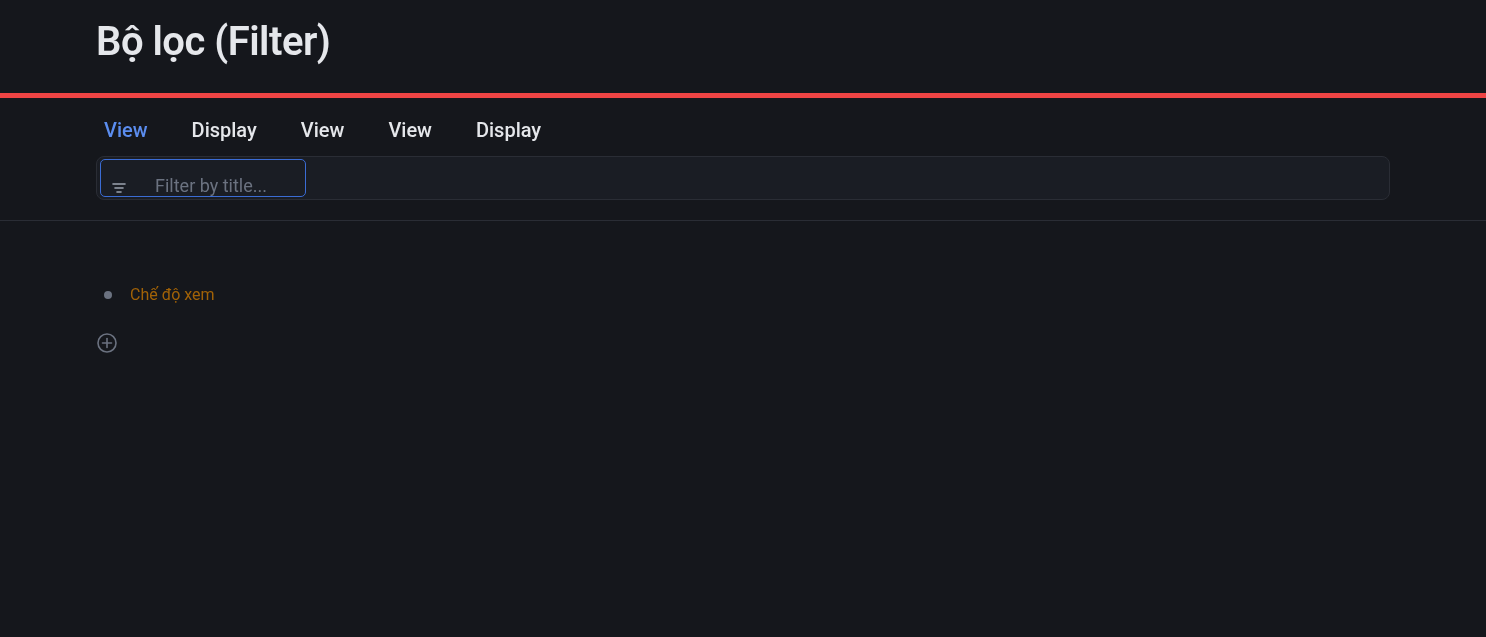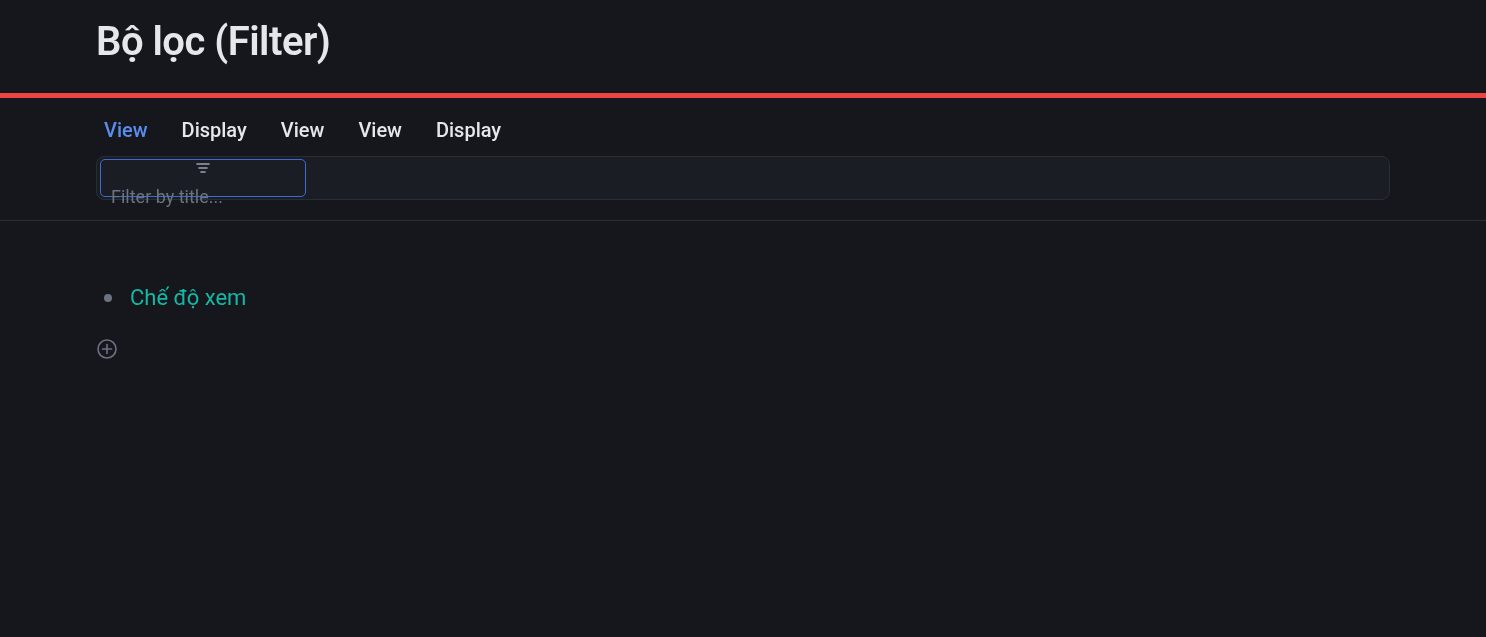--- a/index.html
+++ b/index.html
@@ -24,21 +24,21 @@
       font-weight: 600;
       color: #e5e7eb;
       letter-spacing: -0.5px;
     }
     .toolbar-section {
       border-bottom: 1px solid #2a2d35;
       padding: 0 96px;
     }
     .tabs {
       display: flex;
-      gap: 34px;
+      gap: 44px;
       padding: 20px 8px 14px 8px;
     }
     .tab {
       font-size: 20px;
       font-weight: 500;
       cursor: pointer;
       color: #e5e7eb;
     }
     .tab.active {
       color: #5b8def;
@@ -49,30 +49,29 @@
       background-color: #1a1d24;
       border: 1px solid #2a2d35;
       border-radius: 8px;
       margin-bottom: 20px;
       height: 44px;
       padding: 0;
       position: relative;
     }
     .filter-input-wrap {
       display: flex;
-      align-items: center;
+      align-items: flex-end;
       border: 1.5px solid #3b6cd4;
       border-radius: 5px;
       height: 38px;
       margin: 3px 0 3px 3px;
       padding: 0 10px;
-      gap: 10px;
+      gap: 28px;
       width: 206px;
       background-color: transparent;
-      flex-direction: column;
     }
     .filter-icon {
       display: flex;
       align-items: center;
       justify-content: center;
       width: 16px;
       height: 16px;
       flex-shrink: 0;
     }
     .filter-input {
@@ -97,22 +96,22 @@
       padding: 4px 8px;
     }
     .bullet {
       width: 8px;
       height: 8px;
       border-radius: 50%;
       background-color: #6b7280;
       flex-shrink: 0;
     }
     .list-item-label {
-      font-size: 22px;
-      color: #14b8a6;
+      font-size: 16px;
+      color: #a16207;
     }
     .add-button {
       margin-top: 24px;
       margin-left: 0px;
       width: 22px;
       height: 22px;
       display: flex;
       align-items: center;
       justify-content: center;
       cursor: pointer;

